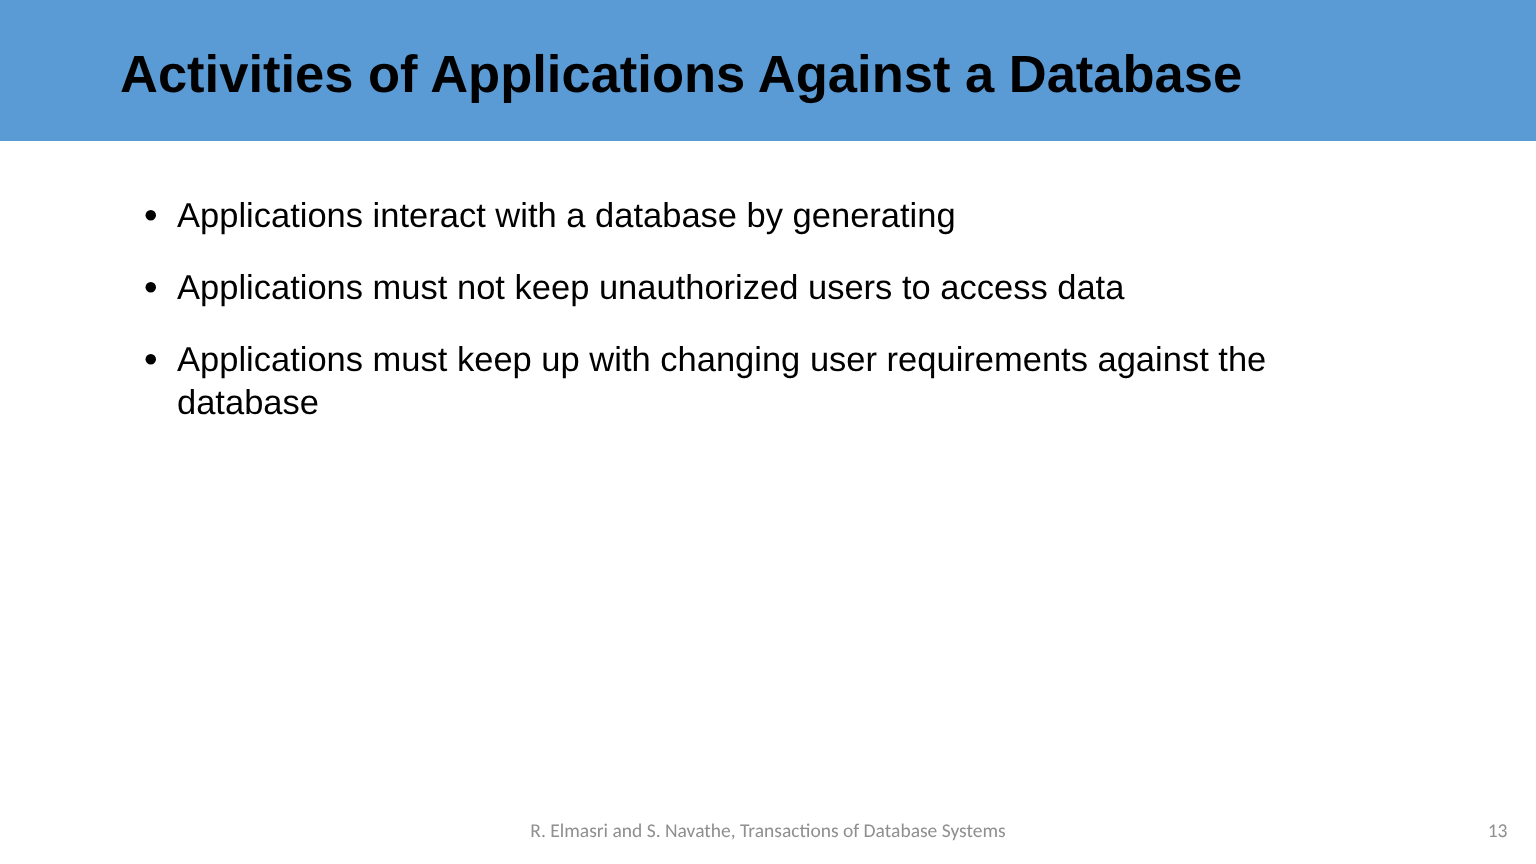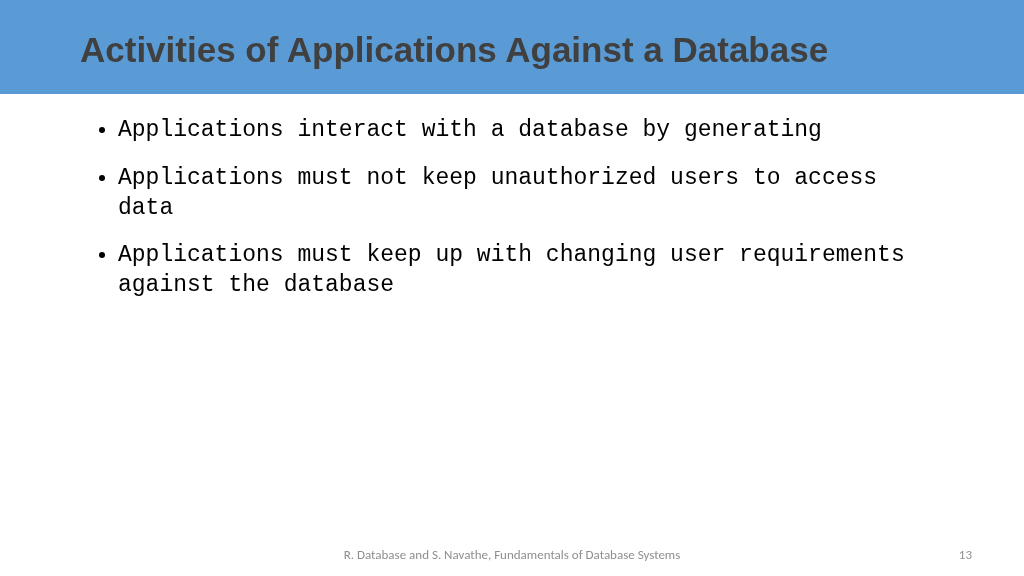--- a/index.html
+++ b/index.html
@@ -14,28 +14,27 @@
     background: #ffffff;
     position: relative;
     overflow: hidden;
   }
   .header {
     background: #5b9bd5;
     width: 100%;
     padding: 28px 80px 22px 80px;
   }
   .title {
-    color: #404040;
+    color: #000000;
     font-size: 35px;
     font-weight: bold;
     line-height: 1.25;
   }
   .content {
-    padding: 22px 80px 0 100px;
-    font-family: Liberation Mono, monospace;
+    padding: 35px 80px 0 100px;
   }
   .level1 {
     list-style-type: disc;
     padding-left: 0;
     margin-left: 18px;
   }
   .level1 > li {
     color: #000000;
     font-size: 23px;
     line-height: 1.3;
@@ -64,21 +63,21 @@
     left: 0;
     width: 100%;
     text-align: center;
     color: #8f8f8f;
     font-size: 13px;
     font-family: Calibri, sans-serif;
   }
   .page-number {
     position: absolute;
     bottom: 14px;
-    right: 52px;
+    right: 19px;
     color: #8f8f8f;
     font-size: 13px;
     font-family: Calibri, sans-serif;
   }
 </style>
 </head>
 <body>
 
 <div class="header">
   <div class="title">Activities of Applications Against a Database</div>
@@ -92,14 +91,14 @@
     </li>
     <li>
       <span>Applications must not keep unauthorized users to access data</span>
     </li>
     <li>
       <span>Applications must keep up with changing user requirements against the database</span>
     </li>
   </ul>
 </div>
 
-<div class="footer-citation">R. Database and S. Navathe, Fundamentals of Database Systems</div>
+<div class="footer-citation">R. Elmasri and S. Navathe, Transactions of Database Systems</div>
 <div class="page-number">13</div>
 
 </body></html>

